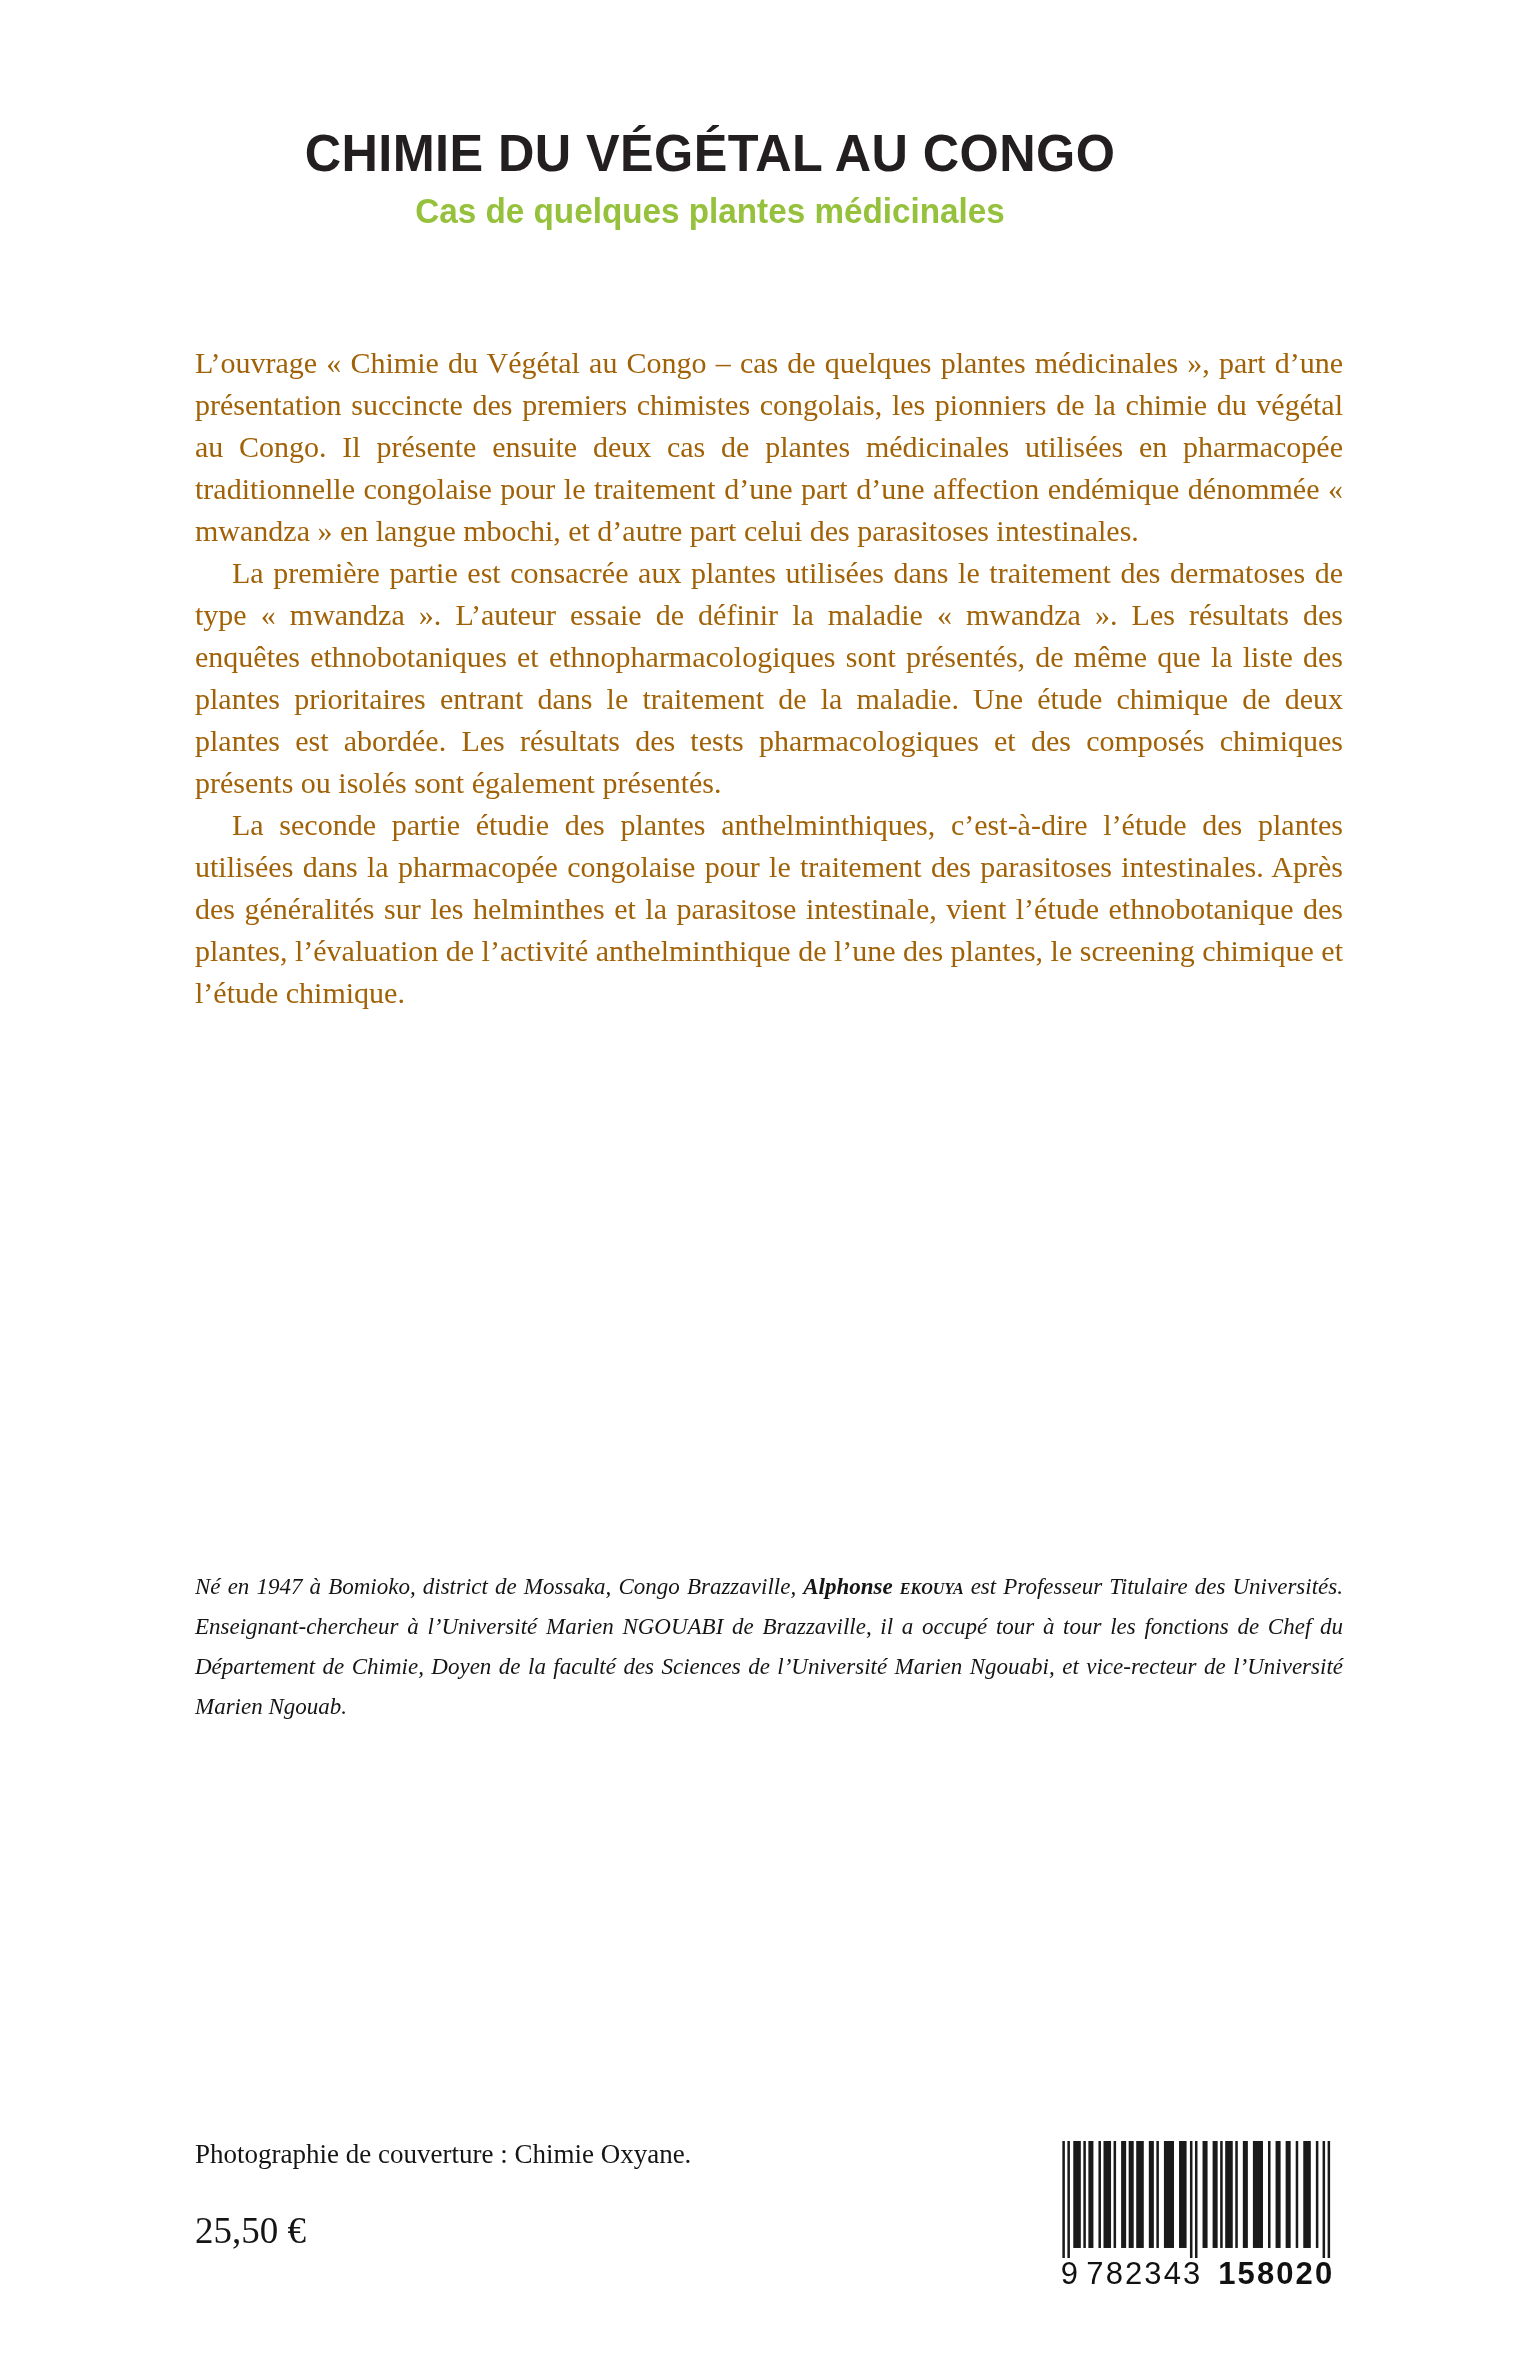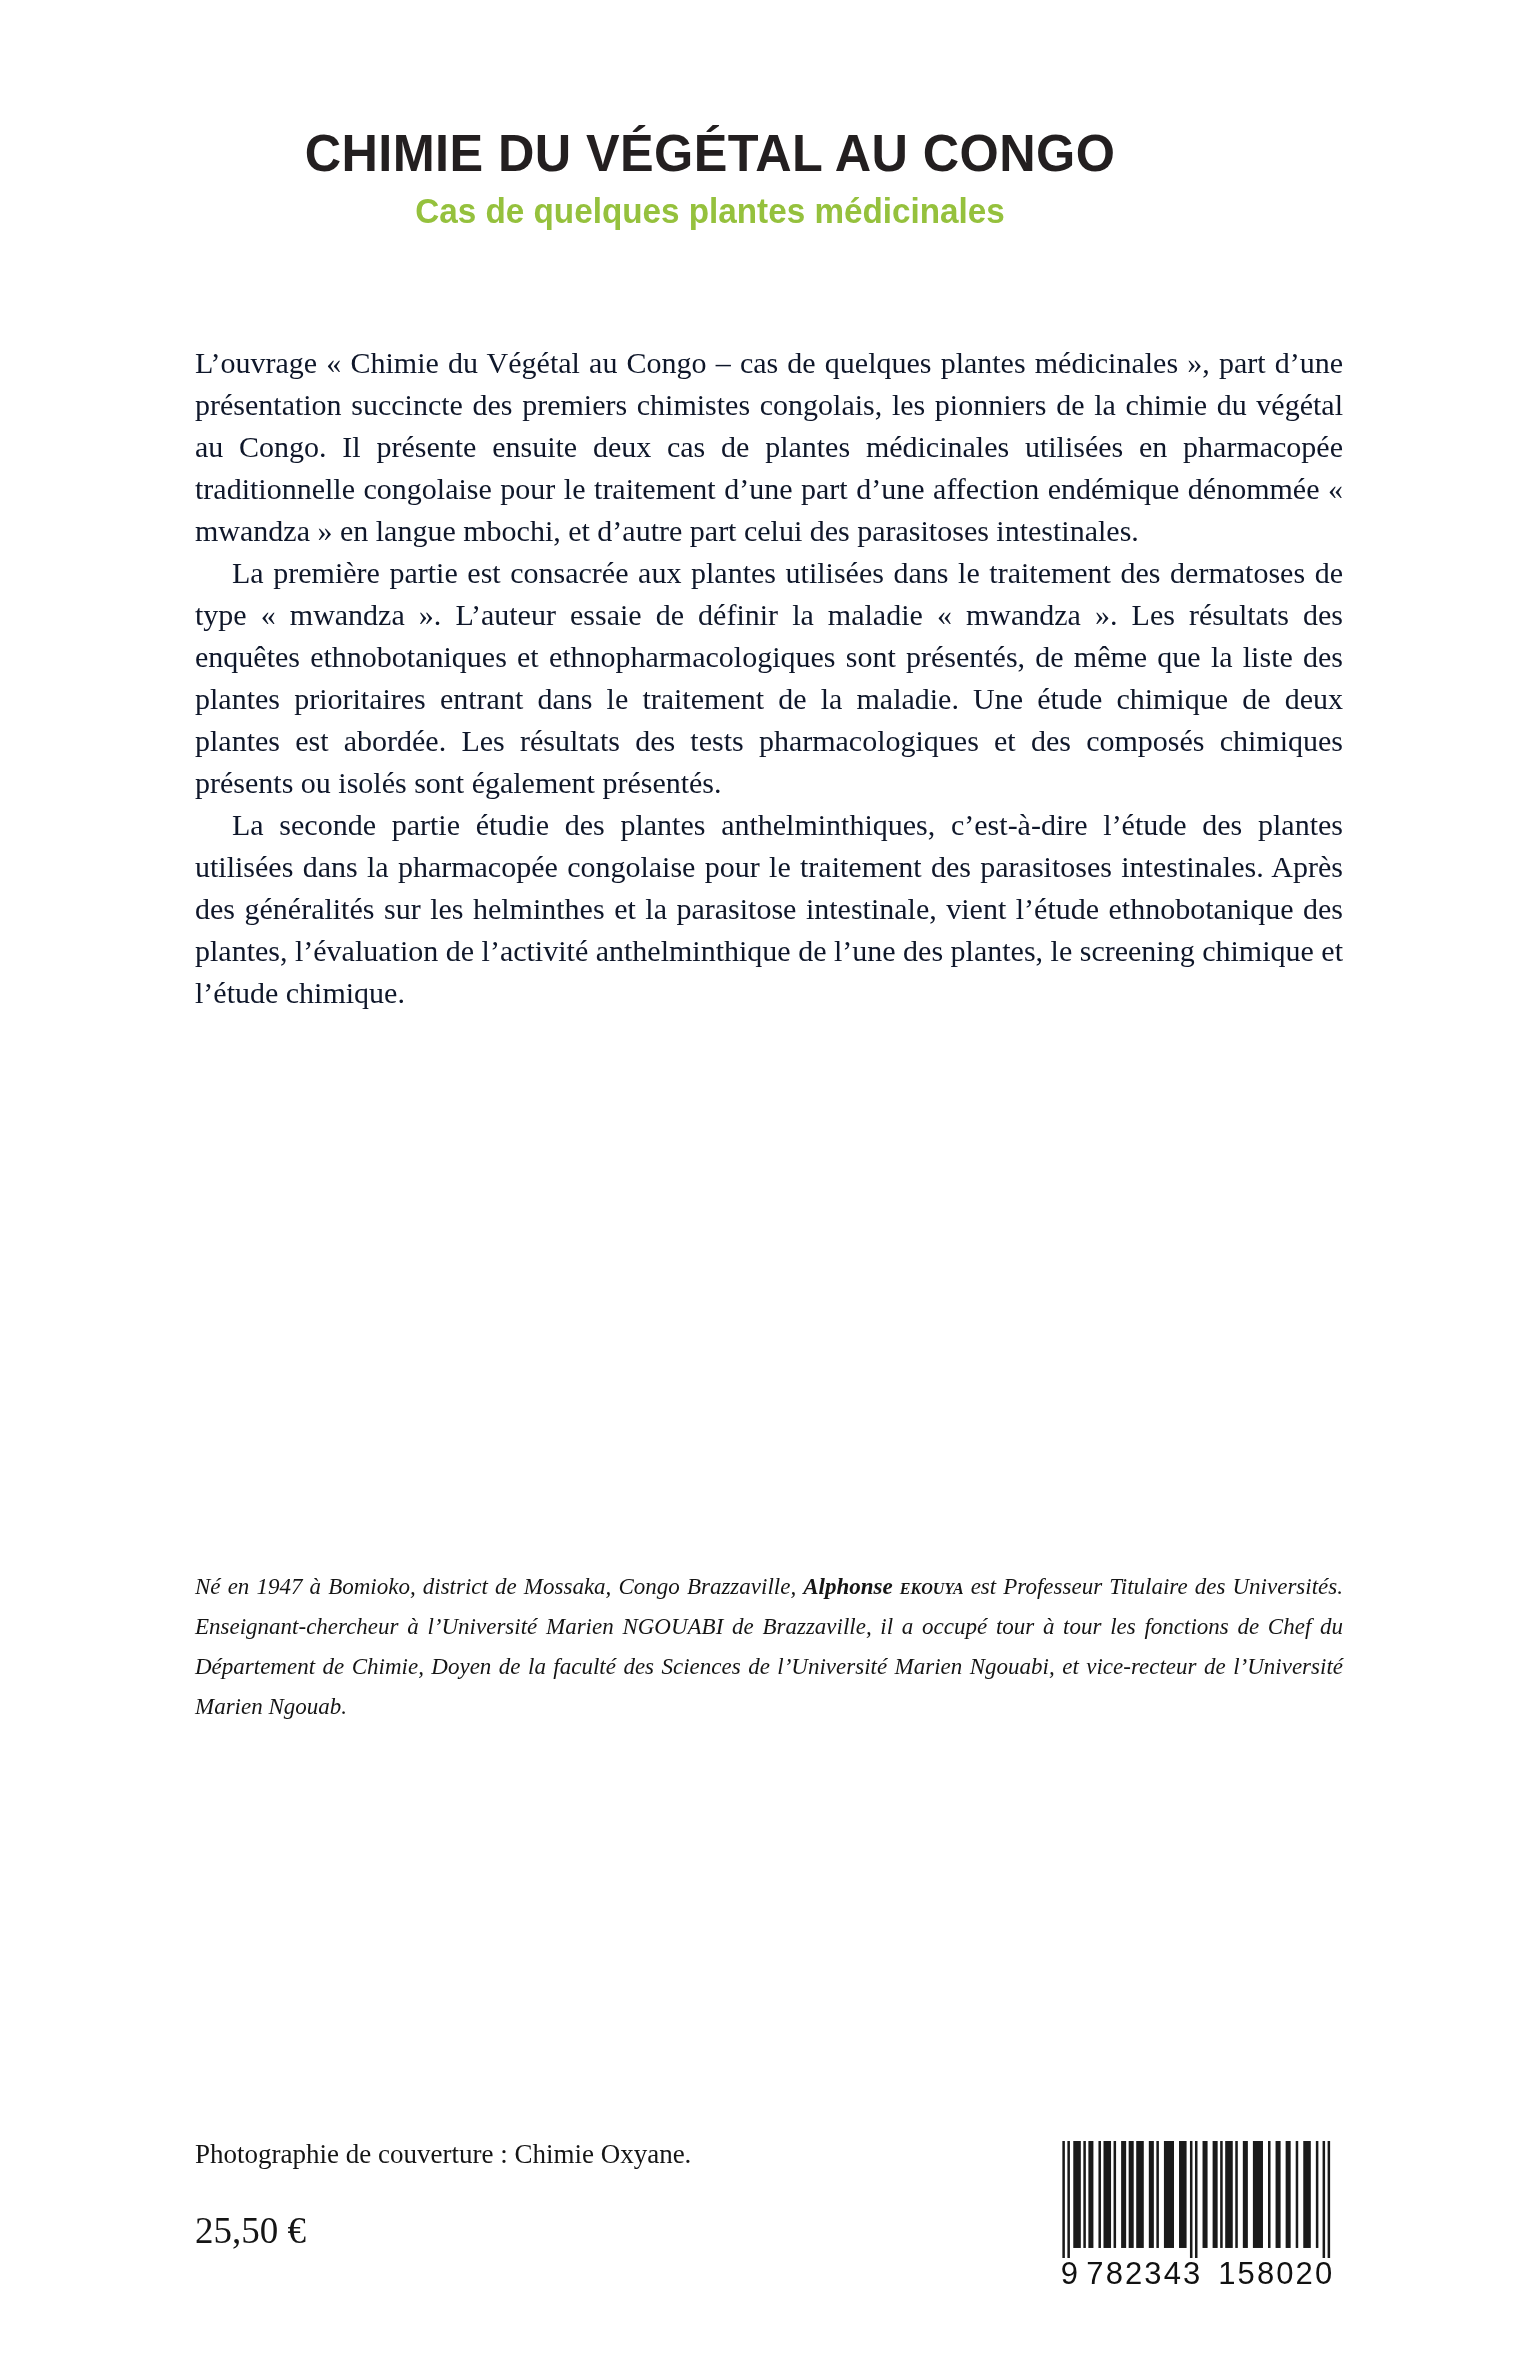--- a/index.html
+++ b/index.html
@@ -54,21 +54,21 @@
   
   .blurb {
     position: absolute;
     left: 195px;
     top: 342px;
     width: 1148px;
     font-size: 30px;
     line-height: 42px;
     text-align: justify;
     text-justify: inter-word;
-    color: #0f172a;
+    color: #a16207;
   }
   .blurb p {
     margin: 0;
     padding: 0;
     text-indent: 0;
   }
   .blurb p.indent {
     text-indent: 37px;
   }
 
@@ -131,21 +131,21 @@
     letter-spacing: 2.1px;
     color: #111111;
     margin-top: -2.5px;
     width: 277px;
     justify-content: space-between;
     padding: 0 1.7px;
     box-sizing: border-box;
   }
   .barcode-digits .g1 { margin-left: 0px; }
   .barcode-digits .g2 { margin-left: 3.4px; }
-  .barcode-digits .g3 { margin-left: 13px; }
+  .barcode-digits .g3 { margin-left: 13px; font-weight: bold; }
 </style>
 </head>
 <body>
 
 <div class="page">
 
   <div class="title-block">
     <h1 class="book-title">CHIMIE DU VÉGÉTAL AU CONGO</h1>
     <h2 class="book-subtitle">Cas de quelques plantes médicinales</h2>
   </div>

